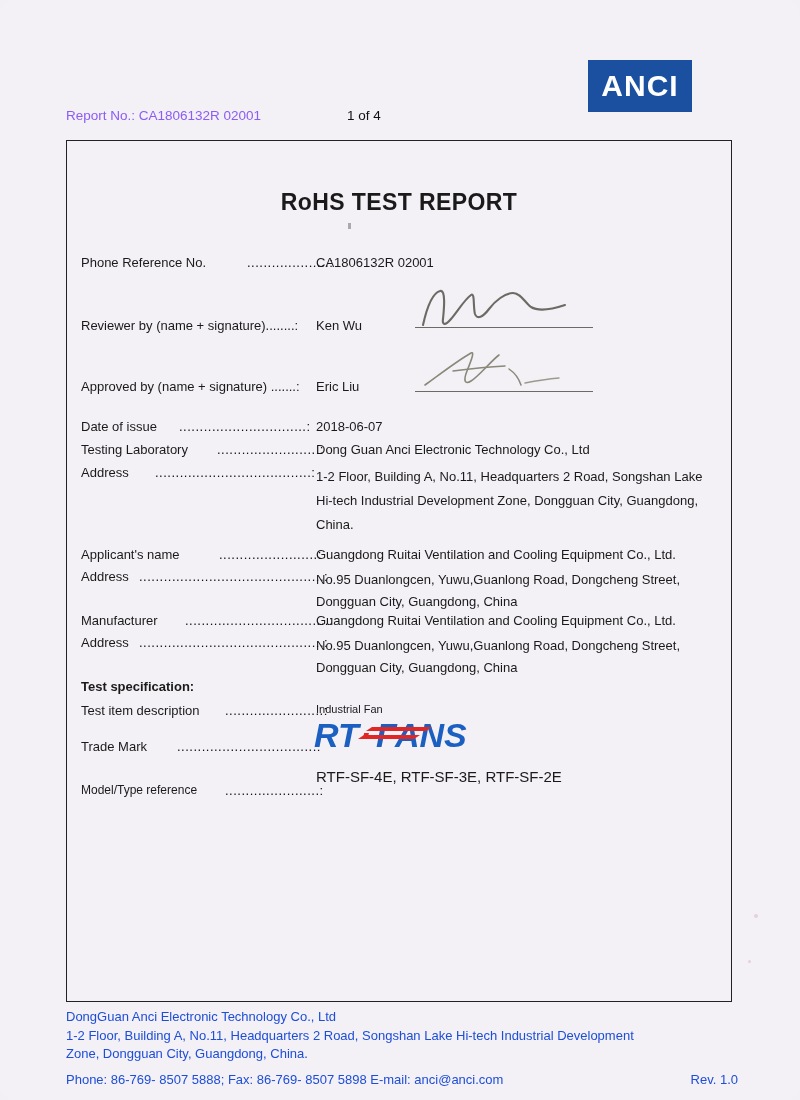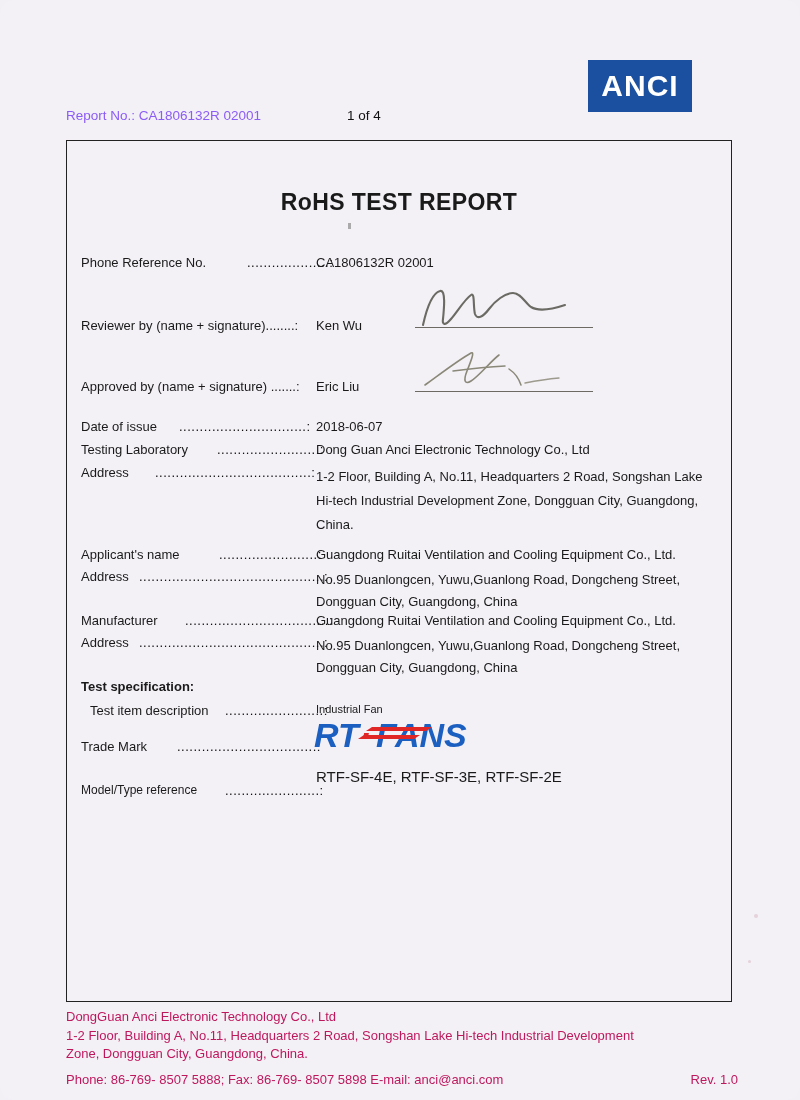--- a/index.html
+++ b/index.html
@@ -120,21 +120,21 @@
     height: 34px;
   }
   
   .footer {
     position: absolute;
     left: 66px;
     top: 1008px;
     width: 672px;
     font-size: 13px;
     line-height: 18.5px;
-    color: #be185d;
+    color: #1d4ed8;
   }
   .footer .line3 {
     margin-top: 7px;
     position: relative;
   }
   .rev {
     position: absolute;
     right: 0;
     top: 0;
   }
@@ -215,21 +215,21 @@
     <div class="dots" style="left:118px;top:472px;font-size:13px;">...................................:</div>
     <div class="value" style="left:249px;top:472px;font-size:13px;">Guangdong Ruitai Ventilation and Cooling Equipment Co., Ltd.</div>
 
     <div class="label" style="left:14px;top:494px;font-size:13px;">Address</div>
     <div class="dots" style="left:72px;top:494px;font-size:13px;">.............................................:</div>
     <div class="value" style="left:249px;top:494px;font-size:13px;line-height:22px;">No.95 Duanlongcen, Yuwu,Guanlong Road, Dongcheng Street,
 Dongguan City, Guangdong, China</div>
 
     <div class="label bold" style="left:14px;top:538px;font-size:13px;">Test specification:</div>
 
-    <div class="label" style="left:14px;top:562px;font-size:13px;margin-left:9px;">Test item description</div>
+    <div class="label" style="left:14px;top:562px;font-size:13px;">Test item description</div>
     <div class="dots" style="left:158px;top:562px;font-size:13px;">........................:</div>
     <div class="value" style="left:249px;top:562px;font-size:11px;">Industrial Fan</div>
 
     <div class="label" style="left:14px;top:598px;font-size:13px;">Trade Mark</div>
     <div class="dots" style="left:110px;top:598px;font-size:13px;">..................................:</div>
 
     <div class="label" style="left:14px;top:642px;font-size:12px;">Model/Type reference</div>
     <div class="dots" style="left:158px;top:642px;font-size:13px;">.......................:</div>
     <div class="value" style="left:249px;top:627px;font-size:15px;">RTF-SF-4E, RTF-SF-3E, RTF-SF-2E</div>
   </div>

